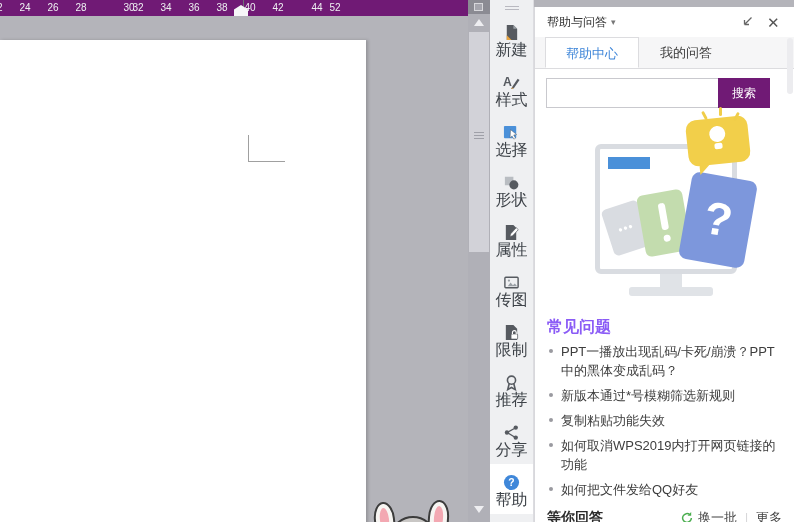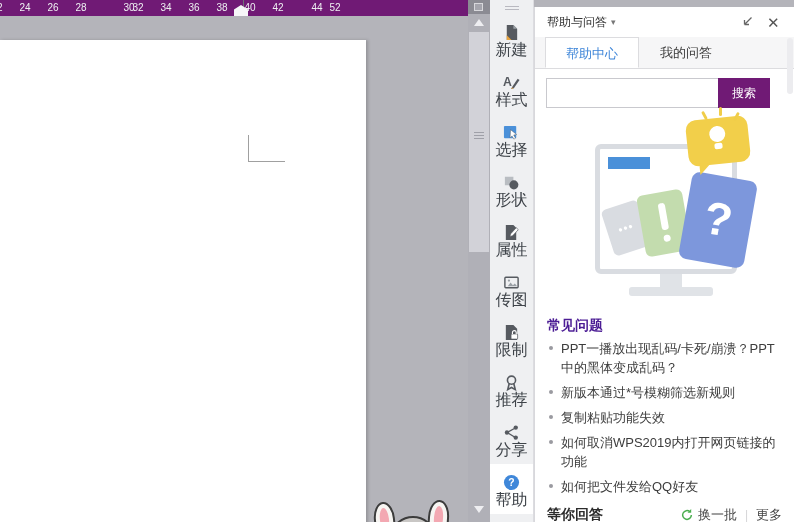--- a/index.html
+++ b/index.html
@@ -89,21 +89,21 @@
   .bubble { position:absolute; left:152px; top:-2px; width:62px; height:46px; background:#f2cf4a; border-radius:10px; transform:rotate(-6deg); }
   .bubble-tail { position:absolute; left:10px; bottom:-9px; width:0; height:0; border-top:11px solid #f2cf4a; border-right:12px solid transparent; }
   .bulb { position:absolute; left:23px; top:8px; width:16px; height:16px; background:#fff; border-radius:50%; }
   .bulb-base { position:absolute; left:27px; top:25px; width:8px; height:6px; background:#fff; border-radius:2px; }
   .ray { position:absolute; width:3px; height:9px; background:#f0cd49; border-radius:2px; }
   .ray1 { left:168px; top:-9px; transform:rotate(-28deg); }
   .ray2 { left:184px; top:-13px; }
   .ray3 { left:200px; top:-8px; transform:rotate(28deg); }
 
   
-  .faq-heading { margin:5px 12px 1px; font-size:14px; font-weight:bold; color:#4c1d95; }
+  .faq-heading { margin:5px 12px 1px; font-size:16px; font-weight:bold; color:#8b5cf6; }
   .faq-item { position:relative; margin:0 10px 0 12px; padding:3px 0 3px 14px; font-size:13px; color:#3d3d3d; line-height:19px; cursor:pointer; }
   .faq-item::before { content:''; position:absolute; left:2px; top:10px; width:4px; height:4px; border-radius:50%; background:#9a9aa0; }
 
   
   .answers-row { display:flex; align-items:center; margin:7px 12px 0; }
   .answers-heading { font-size:14px; font-weight:bold; color:#2c2c2c; flex:1; }
   .refresh-btn { display:flex; align-items:center; gap:4px; font-size:13px; color:#444; cursor:pointer; }
   .refresh-btn svg { width:14px; height:14px; }
   .divider { margin:0 8px; color:#d5d5d8; font-size:12px; }
   .more-btn { font-size:13px; color:#444; cursor:pointer; }

